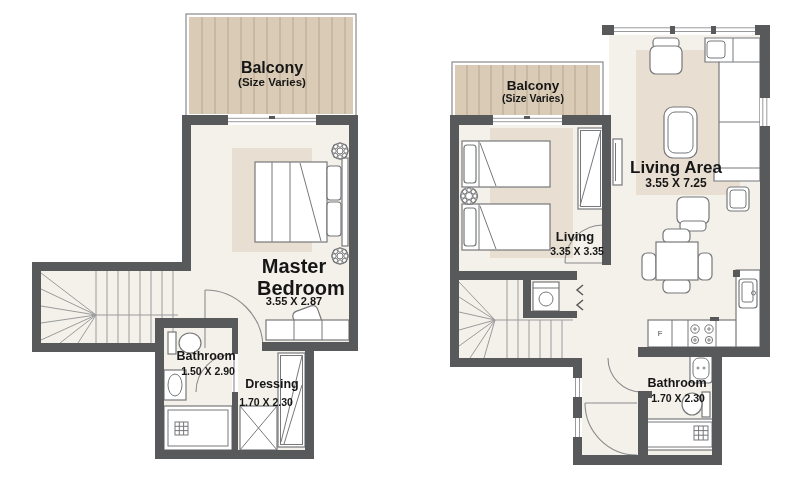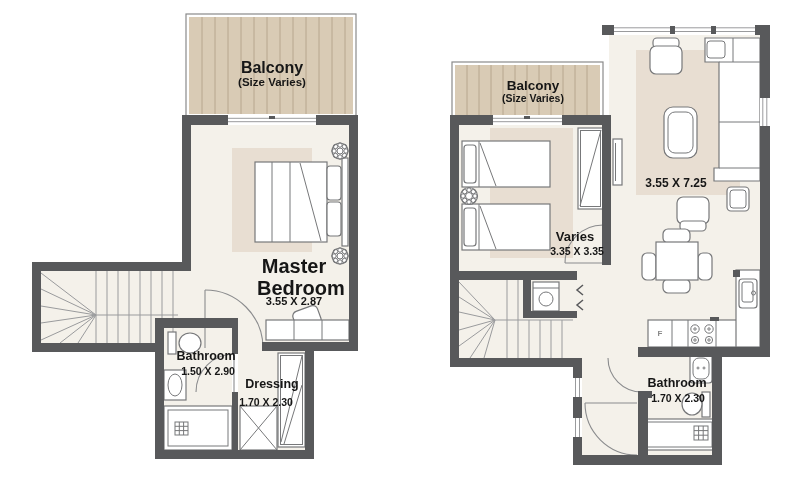--- a/index.html
+++ b/index.html
@@ -434,20 +434,21 @@
 <div class="lbl lbl-balcony-sub-l" style="left:272px;top:82px;">(Size Varies)</div>
 <div class="lbl lbl-master" style="left:294px;top:277px;">Master Bedroom</div>
 <div class="lbl lbl-dims-md" style="left:294px;top:301px;">3.55 X 2.87</div>
 <div class="lbl lbl-room" style="left:206px;top:357px;">Bathroom</div>
 <div class="lbl lbl-dims" style="left:208px;top:372px;">1.50 X 2.90</div>
 <div class="lbl lbl-room" style="left:272px;top:385px;">Dressing</div>
 <div class="lbl lbl-dims" style="left:266px;top:403px;">1.70 X 2.30</div>
 
 <div class="lbl lbl-balcony-r" style="left:533px;top:86px;">Balcony</div>
 <div class="lbl lbl-balcony-sub-r" style="left:533px;top:99px;">(Size Varies)</div>
-<div class="lbl lbl-room-md" style="left:575px;top:237px;">Varies</div>
+<div class="lbl lbl-room-md" style="left:575px;top:237px;">Living</div>
 <div class="lbl lbl-dims" style="left:577px;top:252px;">3.35 X 3.35</div>
+<div class="lbl lbl-room-lg" style="left:676px;top:168px;">Living Area</div>
 <div class="lbl lbl-dims-lg" style="left:676px;top:184px;">3.55 X 7.25</div>
 <div class="lbl lbl-room" style="left:677px;top:384px;">Bathroom</div>
 <div class="lbl lbl-dims" style="left:678px;top:399px;">1.70 X 2.30</div>
 <div class="lbl lbl-fridge" style="left:660px;top:334px;">F</div>
 
 </div>
 
 </body></html>

